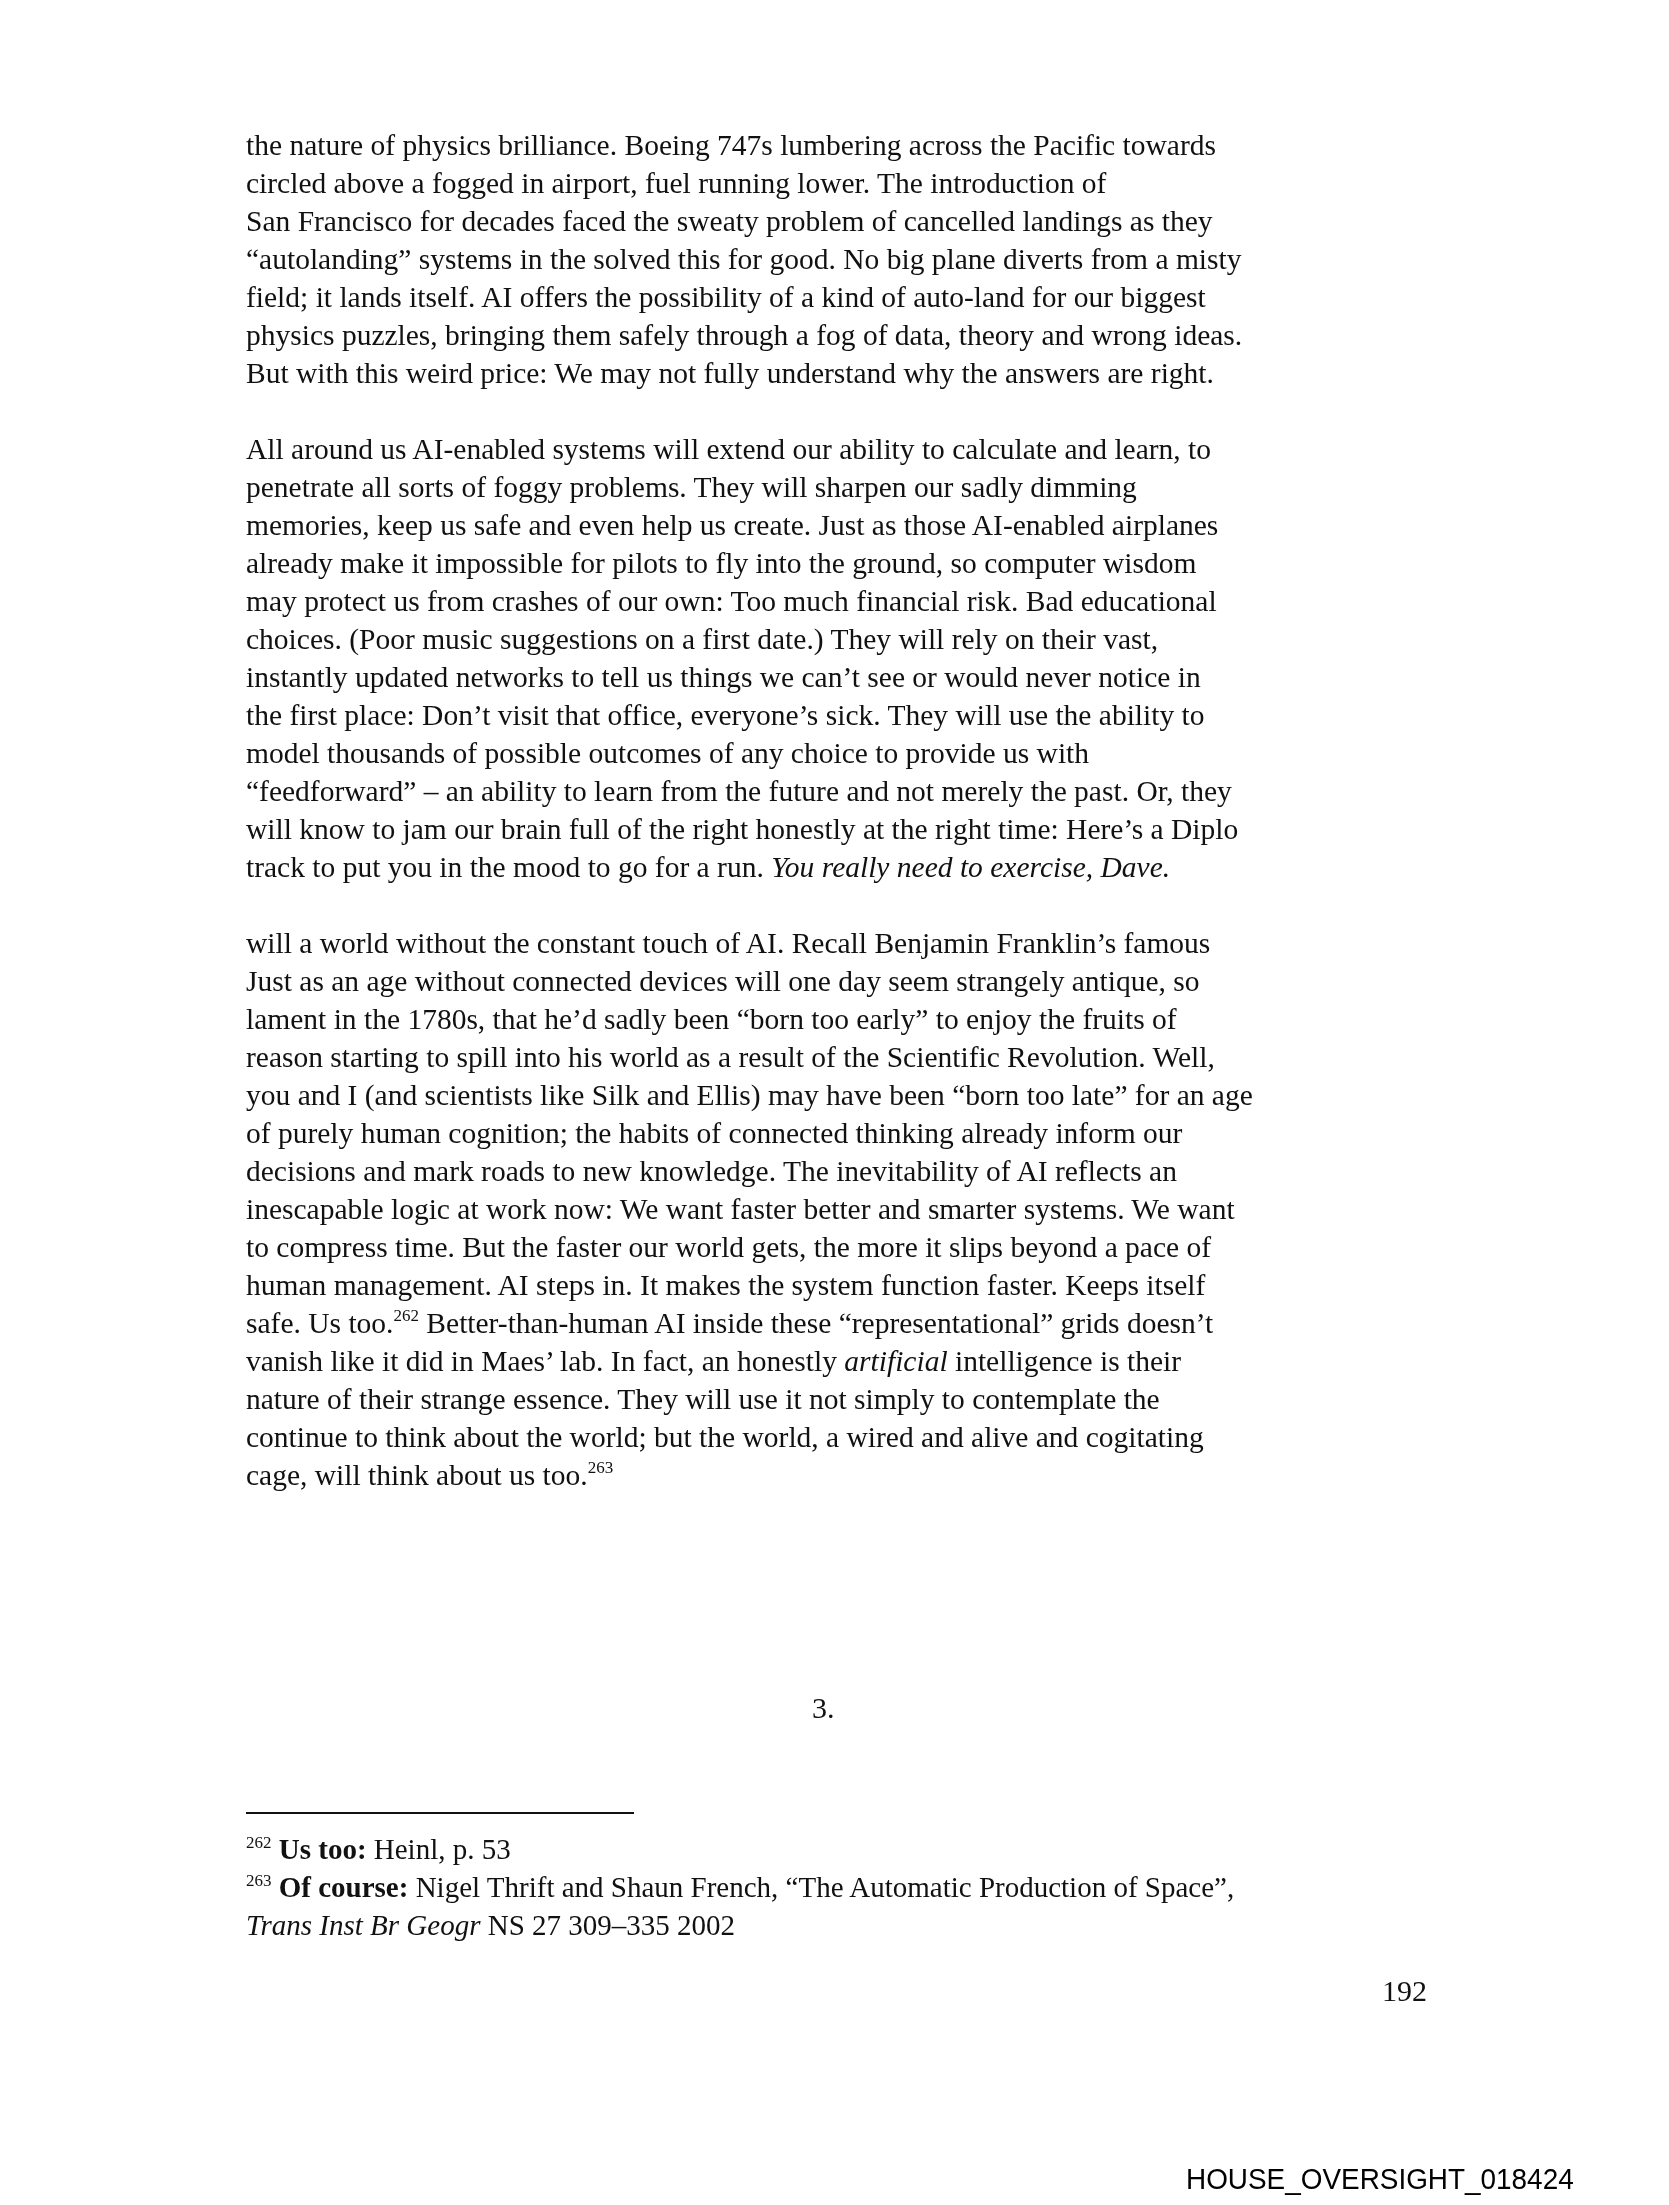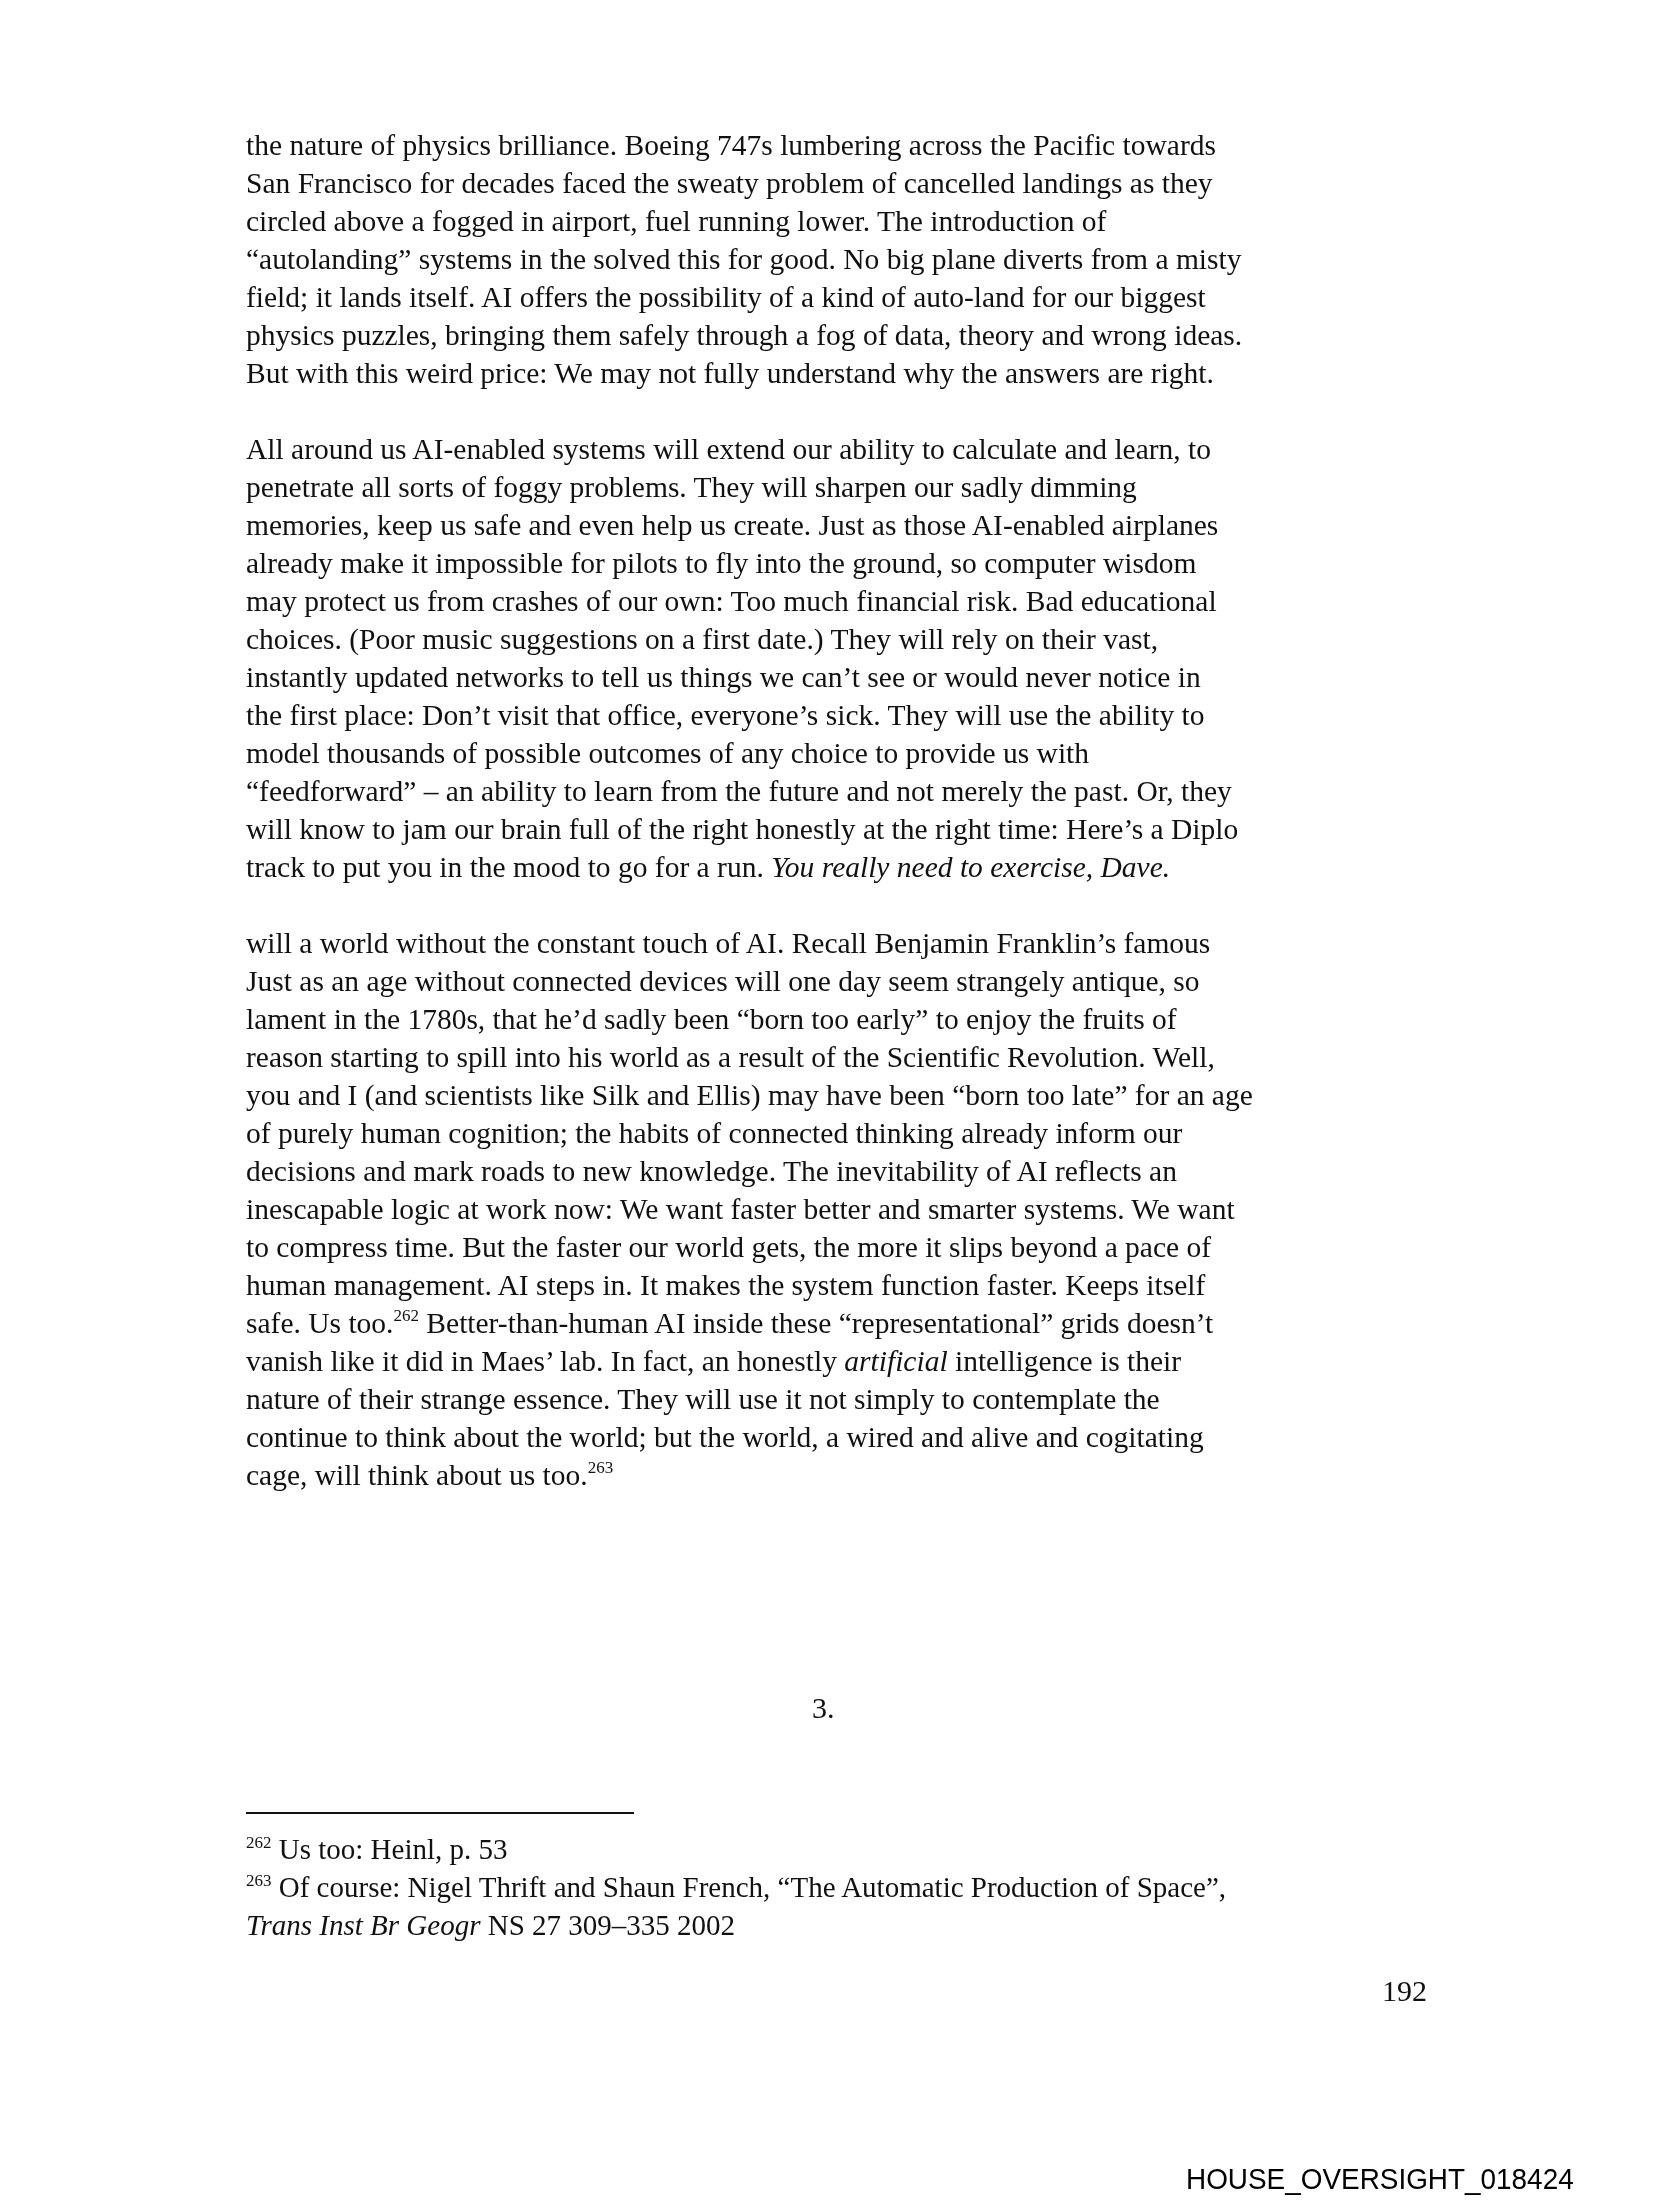--- a/index.html
+++ b/index.html
@@ -18,43 +18,43 @@
     position: absolute; left: 812px; top: 1689px; width: 52px; text-align: left;
     font-family: "Liberation Serif", "DejaVu Serif", serif; font-size: 30px; line-height: 38px;
   }
   .rule { position: absolute; left: 246px; top: 1812px; width: 388px; height: 2px; background: #111111; }
   .footnotes {
     position: absolute; left: 246px; top: 1830px; width: 1178px;
     font-family: "Liberation Serif", "DejaVu Serif", serif; font-size: 29px; line-height: 38px;
   }
   .footnote { white-space: nowrap; }
   .footnote .num { font-size: 17px; vertical-align: super; line-height: 0; }
-  .footnote .lead { font-weight: normal; }
+  .footnote .lead { font-weight: bold; }
   .footnote .it { font-style: italic; }
   .page-number {
     position: absolute; left: 1335px; top: 1972px; width: 92px; text-align: right;
     font-family: "Liberation Serif", "DejaVu Serif", serif; font-size: 30px; line-height: 38px;
   }
   .bates {
     position: absolute; left: 1186px; top: 2160px; width: 288px;
     font-family: "Liberation Sans", "DejaVu Sans", sans-serif; font-size: 30px; line-height: 37px;
     white-space: nowrap; transform: scaleX(0.93); transform-origin: left center; color: #000000;
   }
 </style>
 </head>
 <body>
 
 <div class="page">
 
   <div class="body-text">
 
     <p class="para">
       <span class="line">the nature of physics brilliance. Boeing 747s lumbering across the Pacific towards</span>
+      <span class="line">circled above a fogged in airport, fuel running lower. The introduction of</span>
       <span class="line">San Francisco for decades faced the sweaty problem of cancelled landings as they</span>
-      <span class="line">circled above a fogged in airport, fuel running lower. The introduction of</span>
       <span class="line">“autolanding” systems in the solved this for good. No big plane diverts from a misty</span>
       <span class="line">field; it lands itself. AI offers the possibility of a kind of auto-land for our biggest</span>
       <span class="line">physics puzzles, bringing them safely through a fog of data, theory and wrong ideas.</span>
       <span class="line">But with this weird price: We may not fully understand why the answers are right.</span>
     </p>
 
     <p class="para">
       <span class="line">All around us AI-enabled systems will extend our ability to calculate and learn, to</span>
       <span class="line">penetrate all sorts of foggy problems. They will sharpen our sadly dimming</span>
       <span class="line">memories, keep us safe and even help us create. Just as those AI-enabled airplanes</span>

